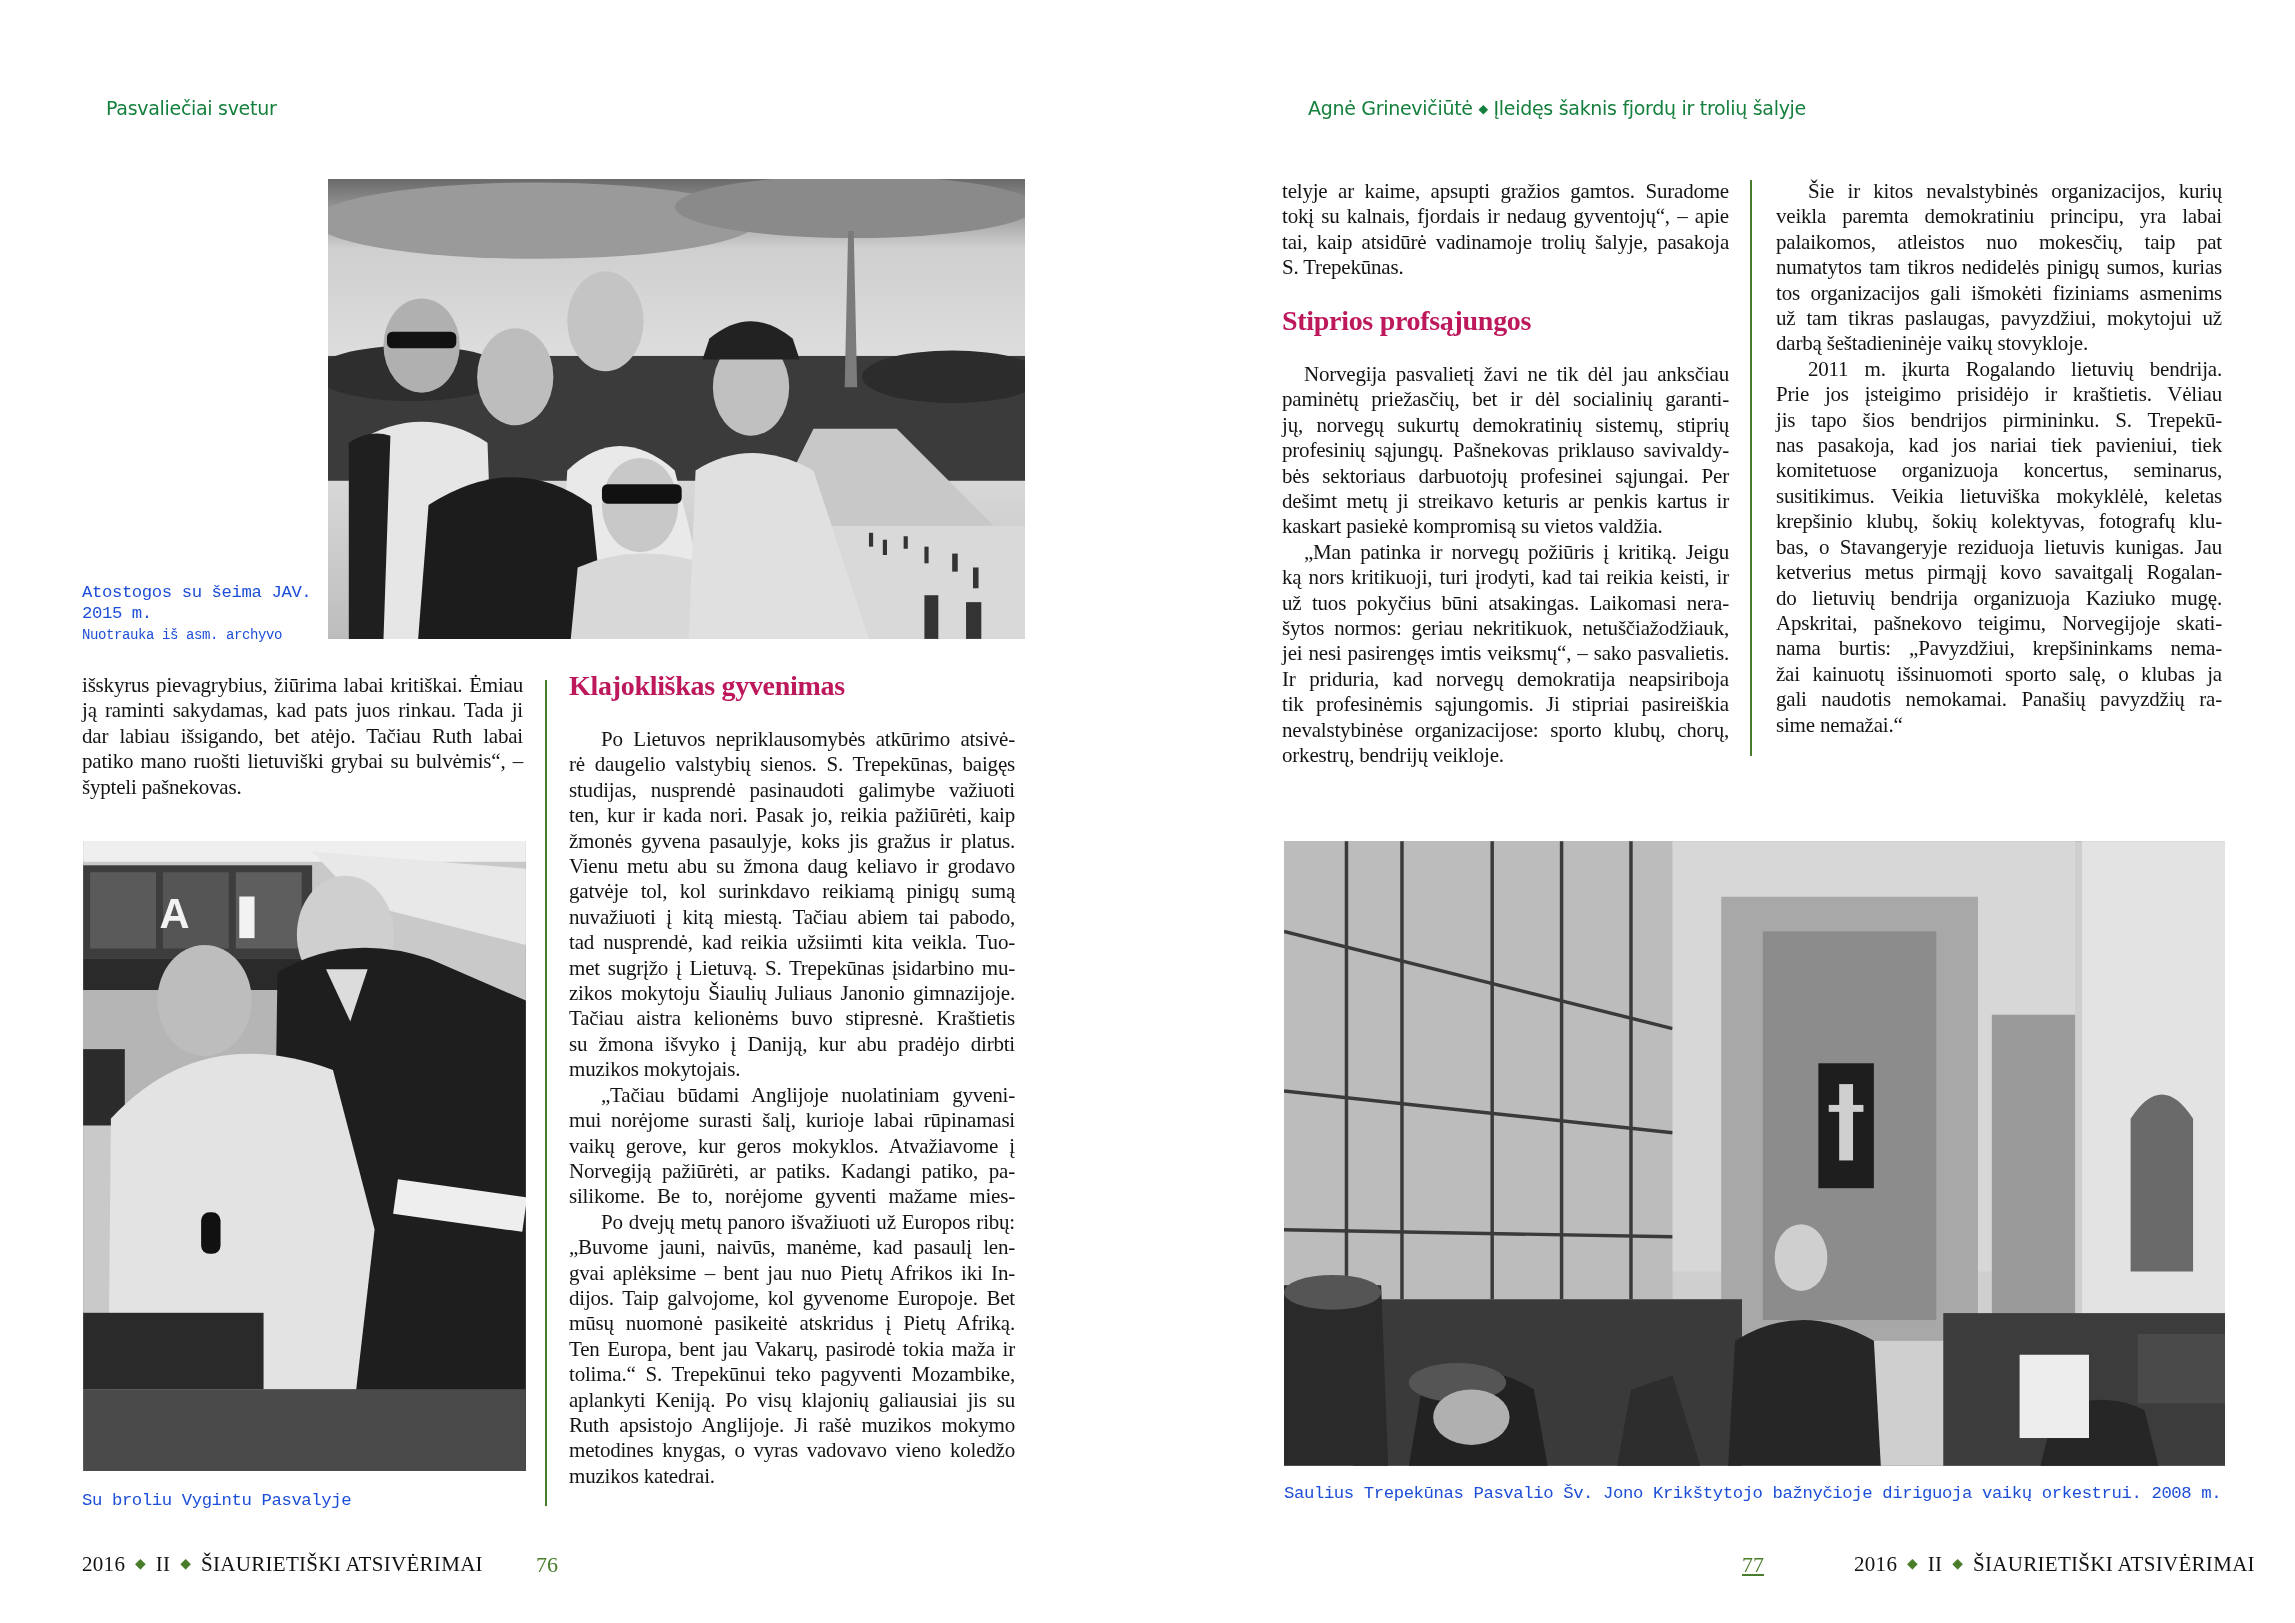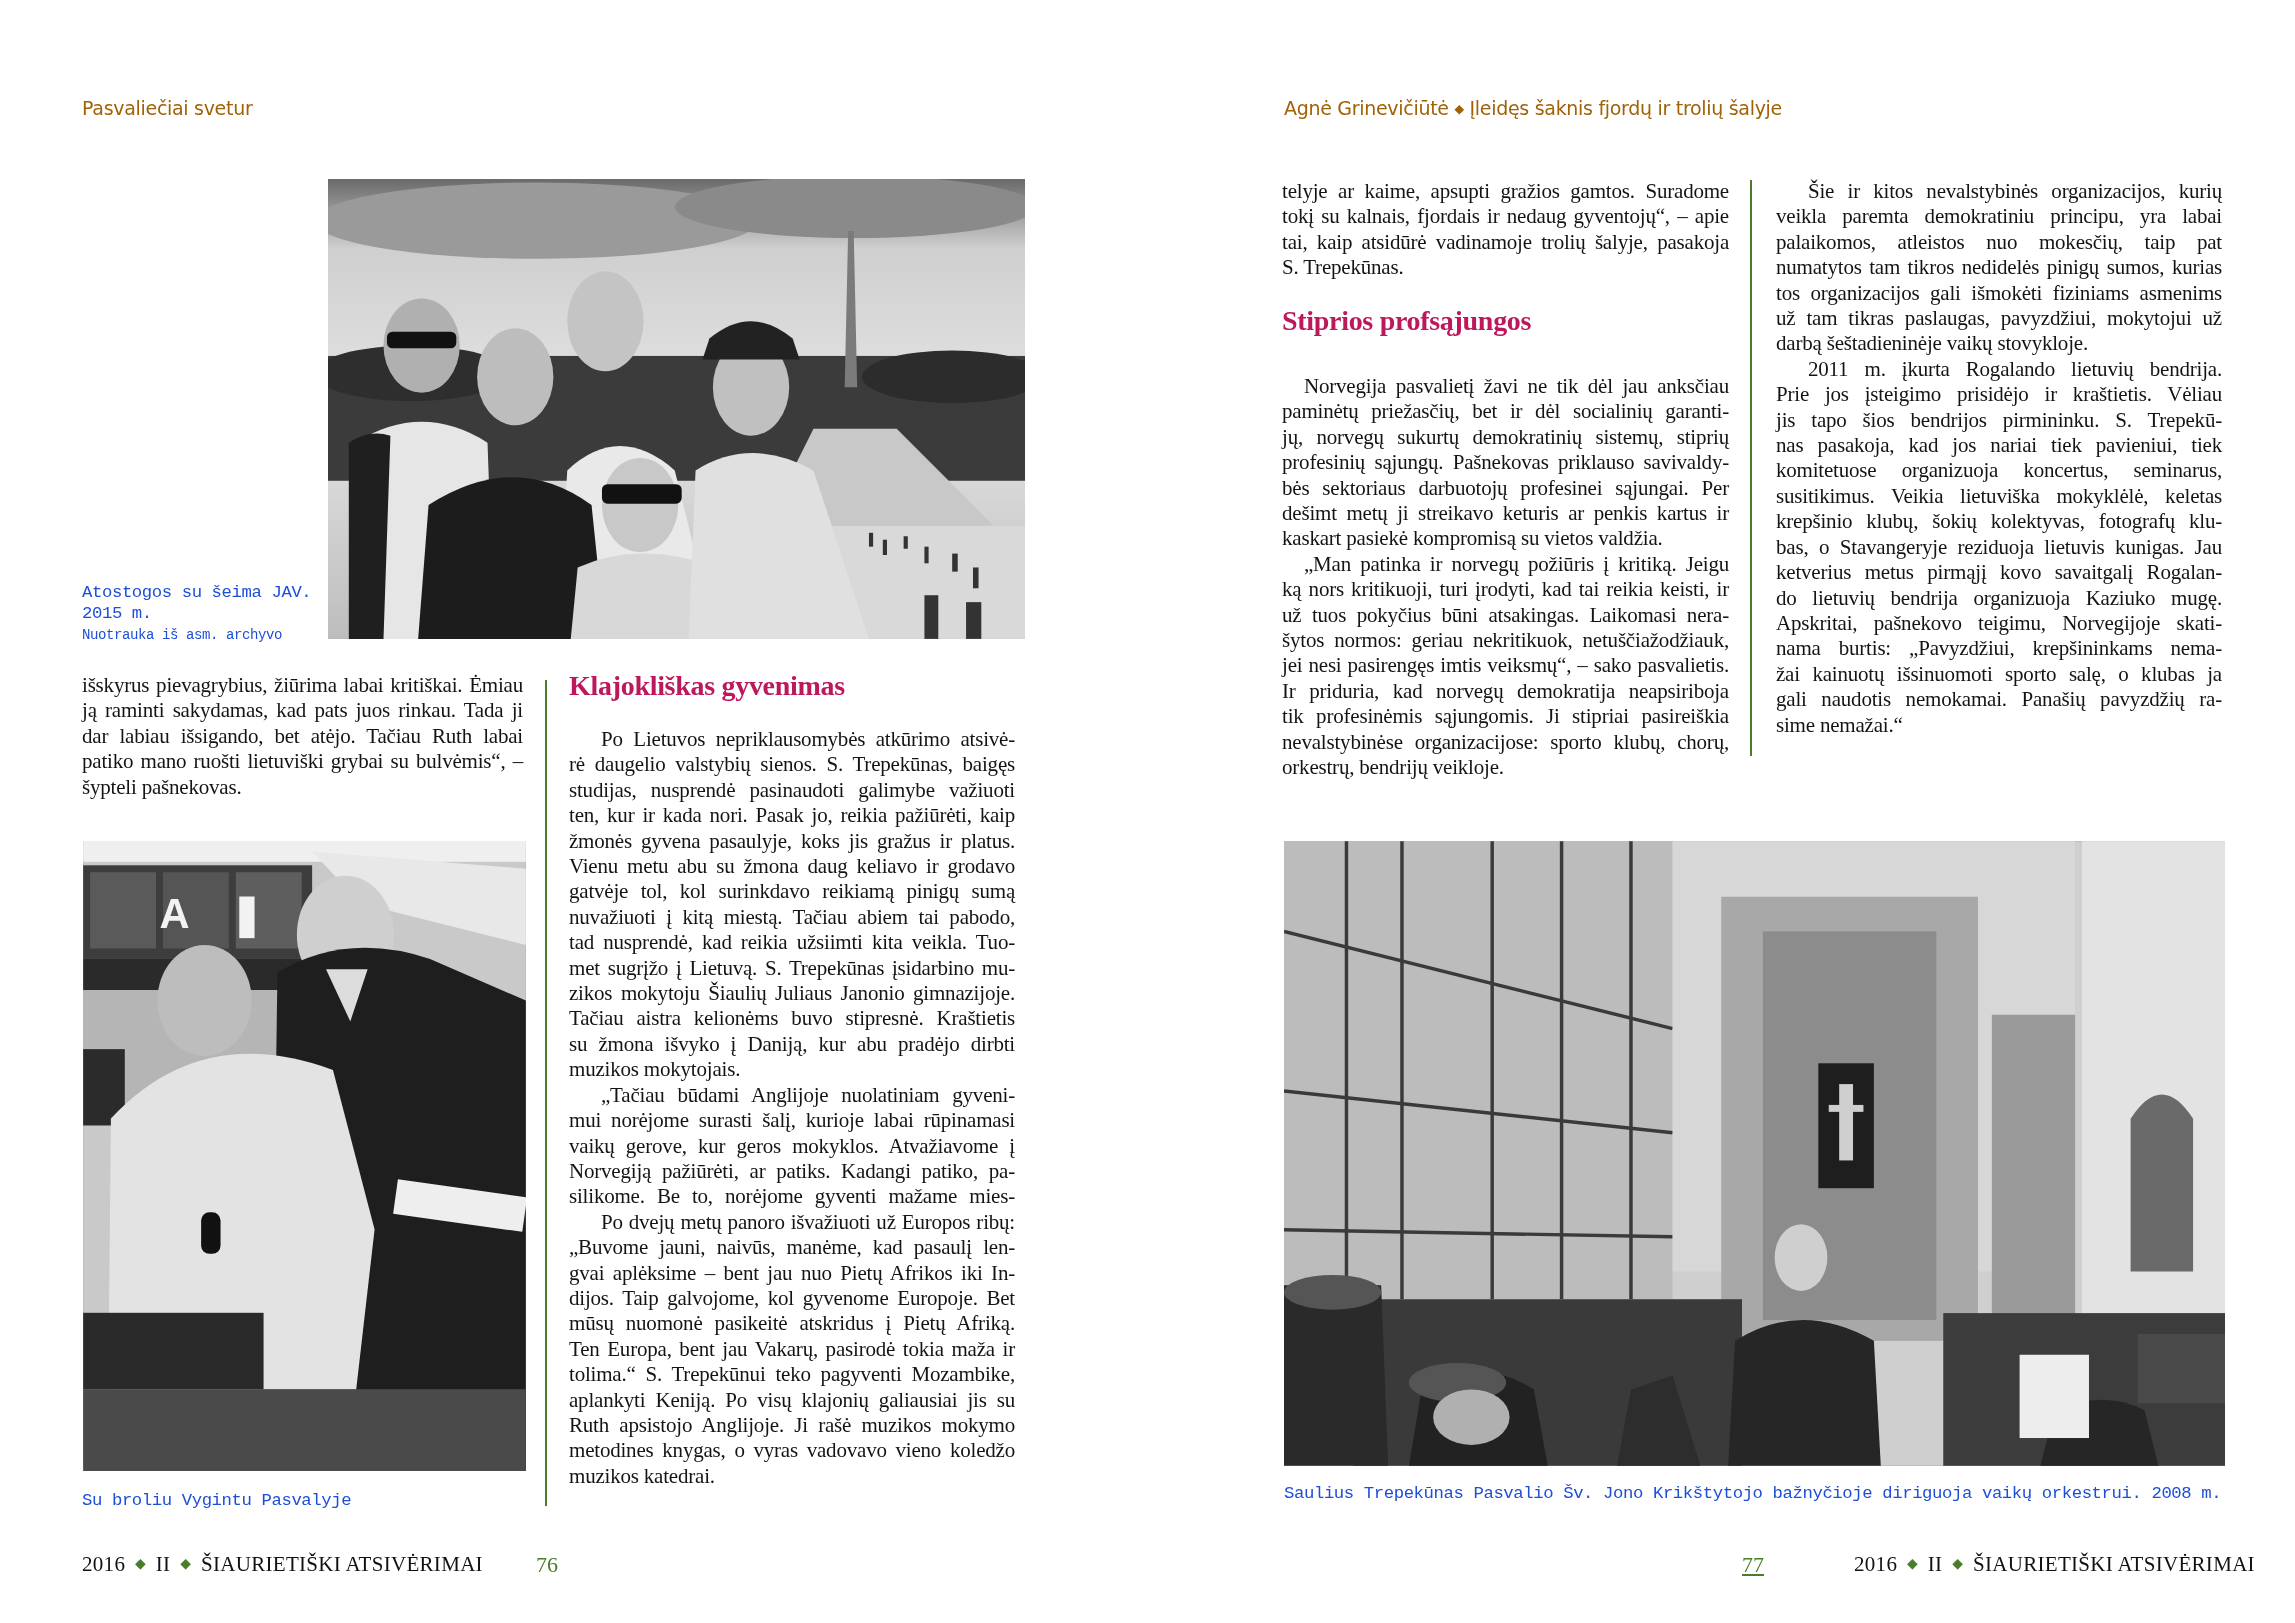--- a/index.html
+++ b/index.html
@@ -1,21 +1,21 @@
 <!DOCTYPE html>
 <html style="font-size:11px"><head>
 <meta charset="utf-8">
 <style>
   html, body { margin: 0; padding: 0; background: #ffffff; }
   body { width: 2295px; height: 1623px; position: relative; overflow: hidden;
          font-family: "Liberation Serif", "DejaVu Serif", serif; color: #111; }
   .abs { position: absolute; }
   .running-head { font-family: "DejaVu Sans", "Liberation Sans", sans-serif;
-                  font-size: 19px; color: #a16207; letter-spacing: -0.3px;
-                  white-space: nowrap; }
+                  font-size: 19px; color: #15803d; letter-spacing: -0.3px;
+                  white-space: nowrap; margin-left: 24px; }
   .body-text { font-family: "Liberation Serif", "DejaVu Serif", serif;
                font-size: 21px; line-height: 25.4px; text-align: justify;
                color: #141414; letter-spacing: -0.2px; }
   .body-text .line { display: block; text-align: justify; text-align-last: justify;
                      white-space: nowrap; }
   .body-text .line.last { text-align-last: left; }
   .heading { font-family: "Liberation Serif", "DejaVu Serif", serif;
              font-weight: bold; font-size: 28px; color: #be185d;
              letter-spacing: -0.3px; white-space: nowrap; }
   .caption { font-family: Liberation Mono, monospace;
@@ -180,21 +180,21 @@
 
 <div class="abs body-text" style="left:1282px; top:179px; width:447px;">
   <span class="line">telyje ar kaime, apsupti gražios gamtos. Suradome</span>
   <span class="line">tokį su kalnais, fjordais ir nedaug gyventojų“, – apie</span>
   <span class="line">tai, kaip atsidūrė vadinamoje trolių šalyje, pasakoja</span>
   <span class="line last">S. Trepekūnas.</span>
 </div>
 <div class="abs heading" style="left:1282px; top:305px;">Stiprios profsąjungos</div>
 <div class="abs body-text" style="left:1282px; top:362px; width:447px;">
   <div>
-    <span class="line" style="padding-left:22px;margin-top:12px;">Norvegija pasvalietį žavi ne tik dėl jau anksčiau</span>
+    <span class="line" style="padding-left:22px;">Norvegija pasvalietį žavi ne tik dėl jau anksčiau</span>
     <span class="line">paminėtų priežasčių, bet ir dėl socialinių garanti-</span>
     <span class="line">jų, norvegų sukurtų demokratinių sistemų, stiprių</span>
     <span class="line">profesinių sąjungų. Pašnekovas priklauso savivaldy-</span>
     <span class="line">bės sektoriaus darbuotojų profesinei sąjungai. Per</span>
     <span class="line">dešimt metų ji streikavo keturis ar penkis kartus ir</span>
     <span class="line last">kaskart pasiekė kompromisą su vietos valdžia.</span>
   </div>
   <div>
     <span class="line" style="padding-left:22px;">„Man patinka ir norvegų požiūris į kritiką. Jeigu</span>
     <span class="line">ką nors kritikuoji, turi įrodyti, kad tai reikia keisti, ir</span>

